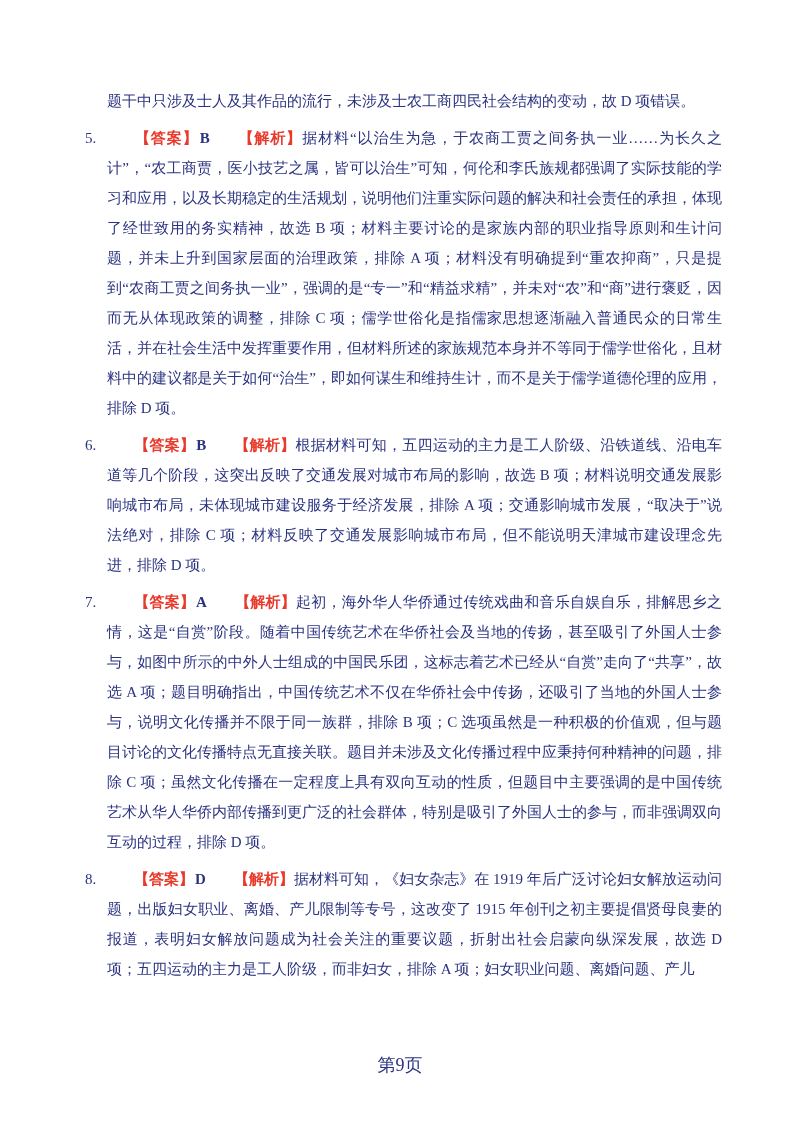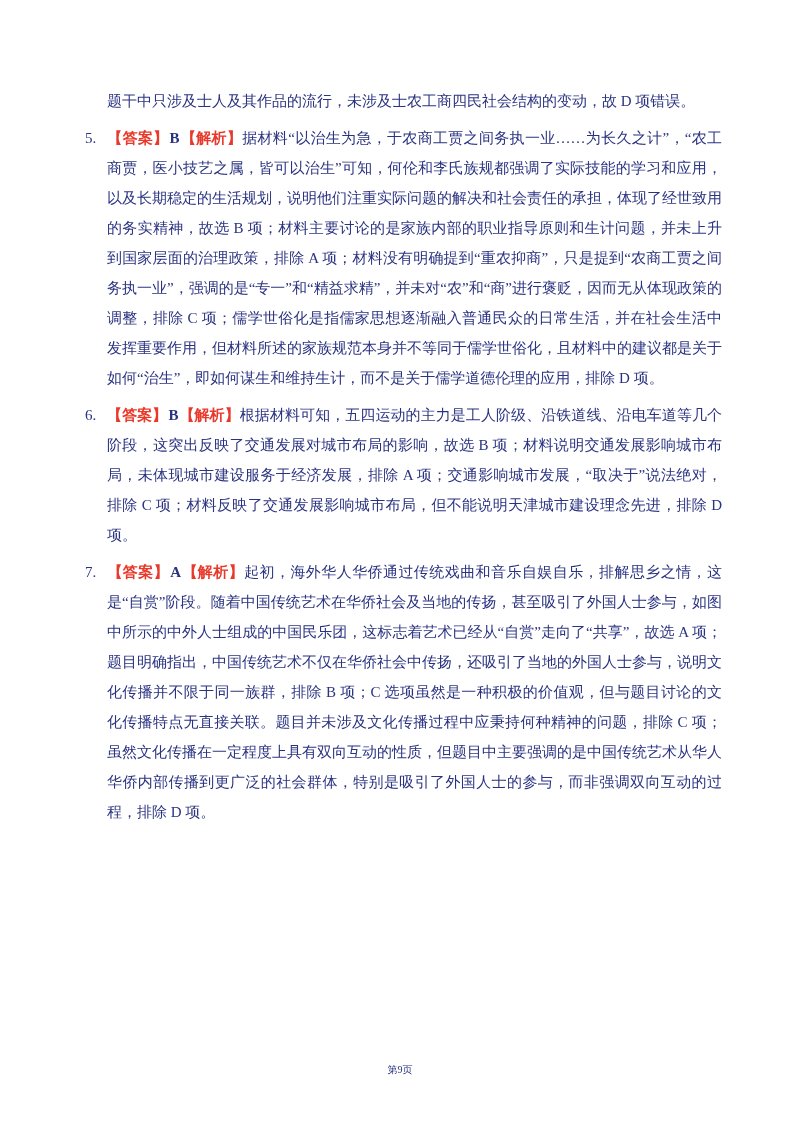--- a/index.html
+++ b/index.html
@@ -39,34 +39,35 @@
     margin-top: 7px;
   }
   .item .num {
     display: inline-block;
     width: 22px;
     text-indent: 0;
   }
   .red-label {
     color: var(--accent_color);
     font-weight: bold;
+    margin-left: 27px;
   }
   .answer-letter {
     color: var(--text_color);
     font-weight: bold;
     padding: 0 1px;
   }
   .footer {
     position: absolute;
     left: 0;
     right: 0;
     bottom: 54px;
     text-align: center;
     color: var(--text_color);
-    font-size: 10px;
+    font-size: 18px;
   }
 </style>
 </head>
 <body>
 
 <div class="doc-page">
   <div class="content">
 
     <div class="para">
       <span>题干中只涉及士人及其作品的流行，未涉及士农工商四民社会结构的变动，故 D 项错误。</span>
@@ -77,17 +78,20 @@
     </div>
 
     <div class="item">
       <span class="num">6.</span><span class="red-label">【答案】</span><span class="answer-letter">B</span><span class="red-label">【解析】</span><span>根据材料可知，五四运动的主力是工人阶级、沿铁道线、沿电车道等几个阶段，这突出反映了交通发展对城市布局的影响，故选 B 项；材料说明交通发展影响城市布局，未体现城市建设服务于经济发展，排除 A 项；交通影响城市发展，“取决于”说法绝对，排除 C 项；材料反映了交通发展影响城市布局，但不能说明天津城市建设理念先进，排除 D 项。</span>
     </div>
 
     <div class="item">
       <span class="num">7.</span><span class="red-label">【答案】</span><span class="answer-letter">A</span><span class="red-label">【解析】</span><span>起初，海外华人华侨通过传统戏曲和音乐自娱自乐，排解思乡之情，这是“自赏”阶段。随着中国传统艺术在华侨社会及当地的传扬，甚至吸引了外国人士参与，如图中所示的中外人士组成的中国民乐团，这标志着艺术已经从“自赏”走向了“共享”，故选 A 项；题目明确指出，中国传统艺术不仅在华侨社会中传扬，还吸引了当地的外国人士参与，说明文化传播并不限于同一族群，排除 B 项；C 选项虽然是一种积极的价值观，但与题目讨论的文化传播特点无直接关联。题目并未涉及文化传播过程中应秉持何种精神的问题，排除 C 项；虽然文化传播在一定程度上具有双向互动的性质，但题目中主要强调的是中国传统艺术从华人华侨内部传播到更广泛的社会群体，特别是吸引了外国人士的参与，而非强调双向互动的过程，排除 D 项。</span>
     </div>
 
+    <div class="item">
+      <span class="num">8.</span><span class="red-label">【答案】</span><span class="answer-letter">D</span><span class="red-label">【解析】</span><span>据材料可知，《妇女杂志》在 1919 年后广泛讨论妇女解放运动问题，出版妇女职业、离婚、产儿限制等专号，这改变了 1915 年创刊之初主要提倡贤母良妻的报道，表明妇女解放问题成为社会关注的重要议题，折射出社会启蒙向纵深发展，故选 D 项；五四运动的主力是工人阶级，而非妇女，排除 A 项；妇女职业问题、离婚问题、产儿</span>
+    </div>
 
   </div>
 
   <div class="footer">第9页</div>
 </div>
 
 </body></html>

